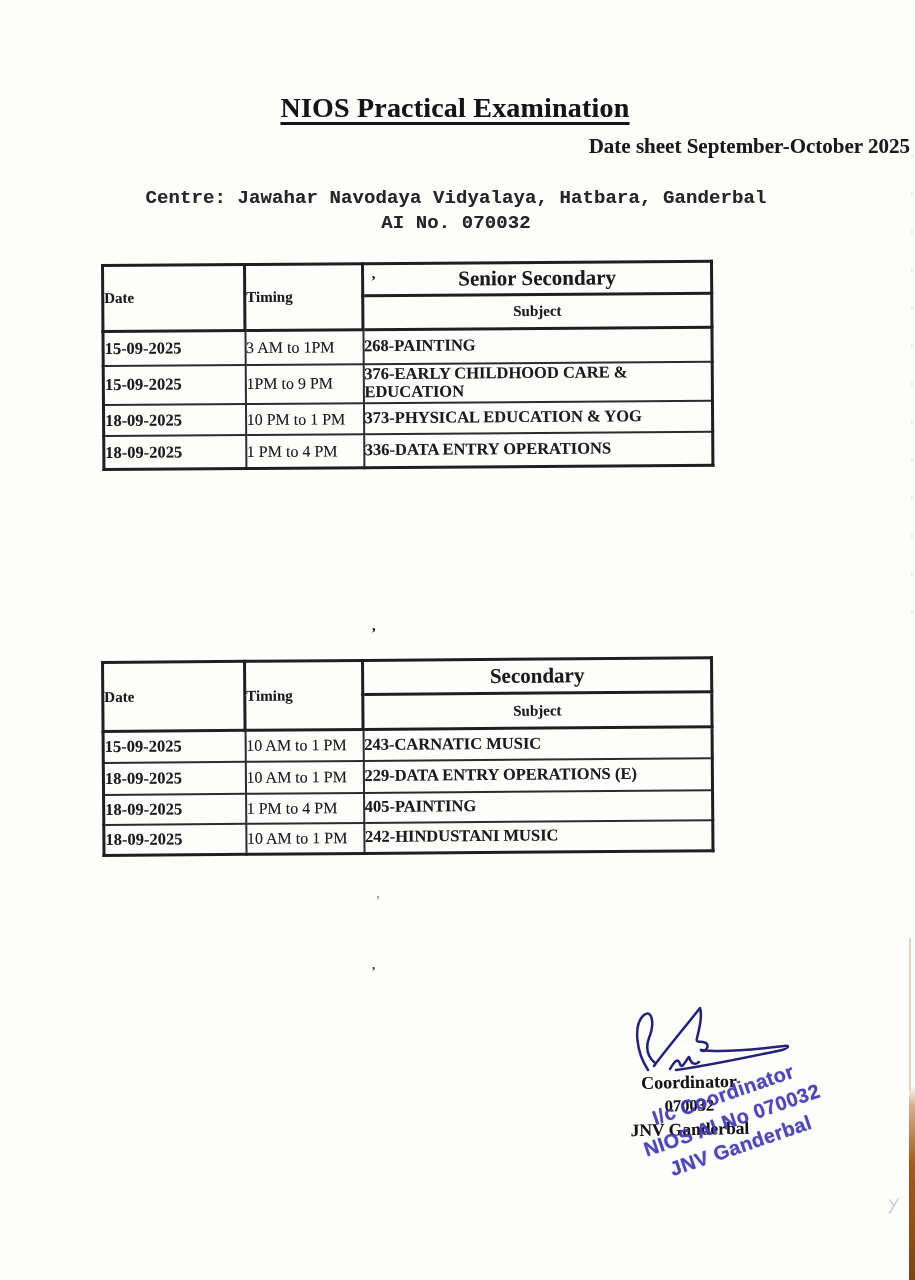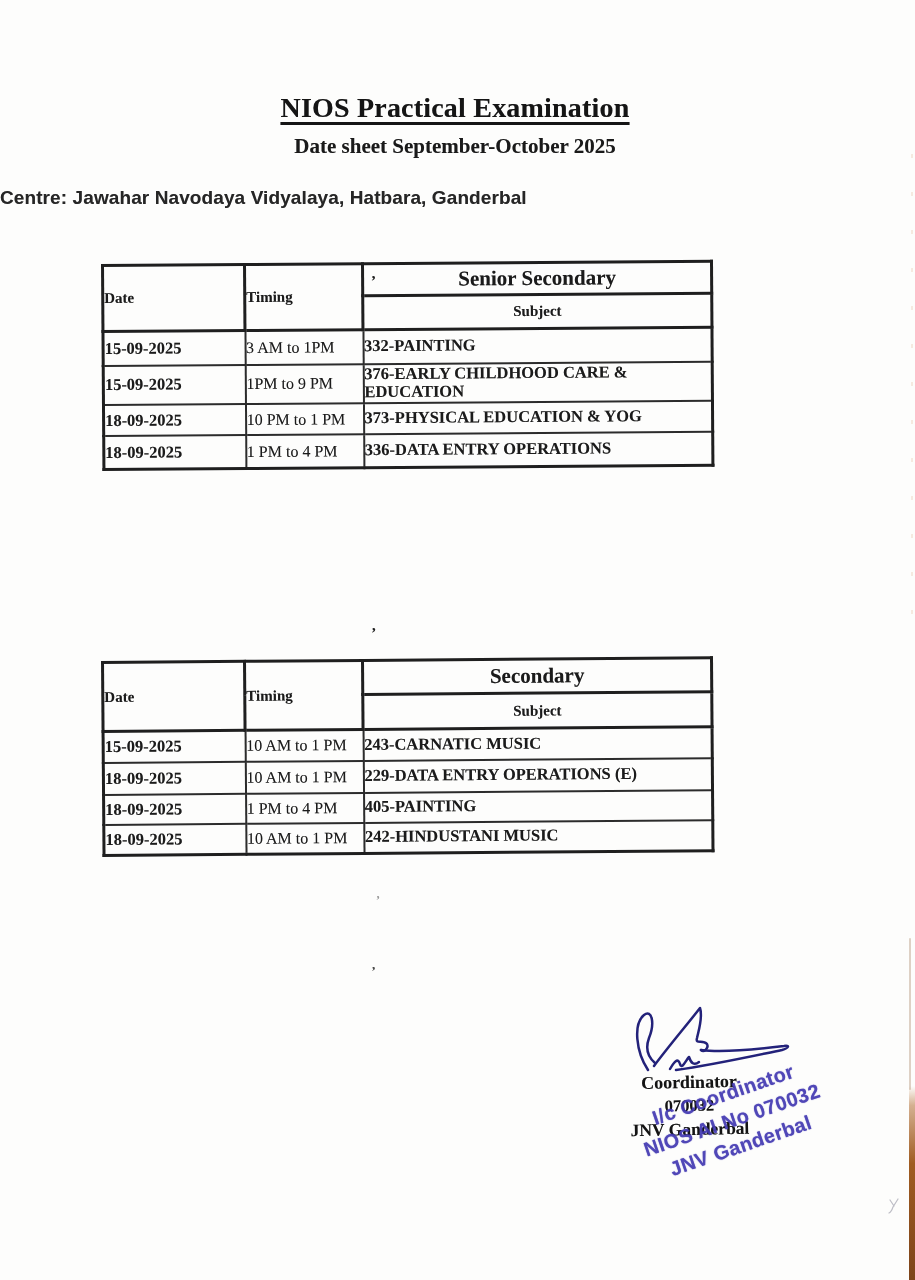--- a/index.html
+++ b/index.html
@@ -20,25 +20,25 @@
   .doc-title {
     position:absolute; left:0; top:92px; width:910px;
     text-align:center; font-size:28px; font-weight:bold; color:#151515;
     letter-spacing:.2px;
   }
   .doc-title span {
     text-decoration:underline; text-decoration-thickness:2.5px; text-underline-offset:5px;
   }
   .doc-subtitle {
     position:absolute; left:0; top:134px; width:910px;
-    text-align:center; font-size:21px; font-weight:bold; color:#1a1a1a;
+    text-align:right; font-size:21px; font-weight:bold; color:#1a1a1a;
   }
   .centre-line {
-    position:absolute; left:0; width:912px; text-align:left;
-    font-family:Liberation Sans, sans-serif; font-weight:bold;
+    position:absolute; left:0; width:912px; text-align:center;
+    font-family:Liberation Mono, monospace; font-weight:bold;
     font-size:19px; color:#262626; letter-spacing:.1px;
   }
   .centre-1 { top:187px; }
   .centre-2 { top:212px; }
 
   
   .tbl-wrap { position:absolute; left:101px; transform-origin:left top; }
   .tbl-1 { top:264px; transform:rotate(-0.4deg); }
   .tbl-2 { top:661px; transform:rotate(-0.45deg); }
 
@@ -116,20 +116,21 @@
 </head>
 <body>
 
 <div class="page">
 
   <div class="doc-title">
     <span>NIOS Practical Examination</span>
   </div>
   <div class="doc-subtitle">Date sheet September-October 2025</div>
   <div class="centre-line centre-1">Centre: Jawahar Navodaya Vidyalaya, Hatbara, Ganderbal</div>
+  <div class="centre-line centre-2">AI No. 070032</div>
 
   <div class="tbl-wrap tbl-1">
     <table class="sheet">
       <colgroup>
           <col style="width:142px">
           <col style="width:118px">
           <col style="width:349px">
         </colgroup>
       <thead>
         <tr style="height:32px">
@@ -138,21 +139,21 @@
           <th class="h-section">Senior Secondary</th>
         </tr>
         <tr style="height:34px">
           <th class="h-subject">Subject</th>
         </tr>
       </thead>
       <tbody>
         <tr style="height:34px">
           <td class="c-date">15-09-2025</td>
           <td class="c-time">3 AM to 1PM</td>
-          <td class="c-subj"><span>332-PAINTING</span></td>
+          <td class="c-subj"><span>268-PAINTING</span></td>
         </tr>
         <tr style="height:39px">
           <td class="c-date">15-09-2025</td>
           <td class="c-time">1PM to 9 PM</td>
           <td class="c-subj"><span>376-EARLY CHILDHOOD CARE &amp; EDUCATION</span></td>
         </tr>
         <tr style="height:31px">
           <td class="c-date">18-09-2025</td>
           <td class="c-time">10 PM to 1 PM</td>
           <td class="c-subj"><span>373-PHYSICAL EDUCATION &amp; YOG</span></td>

